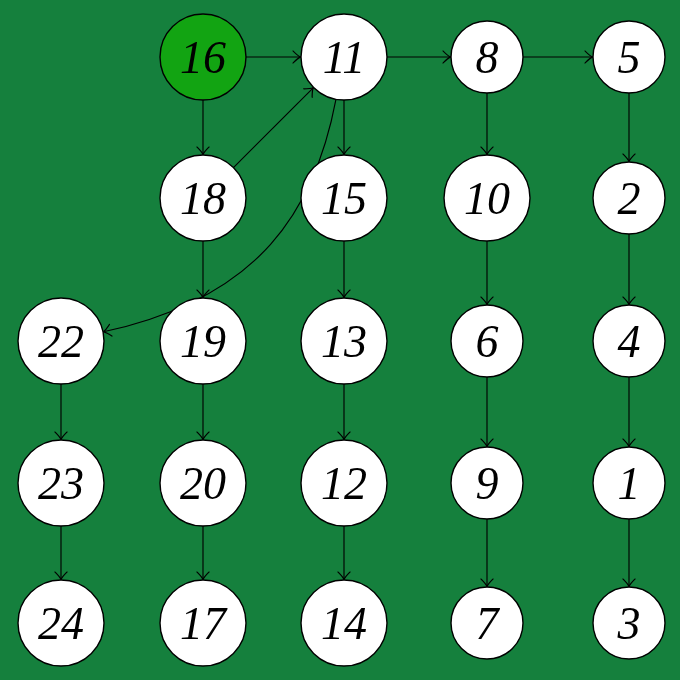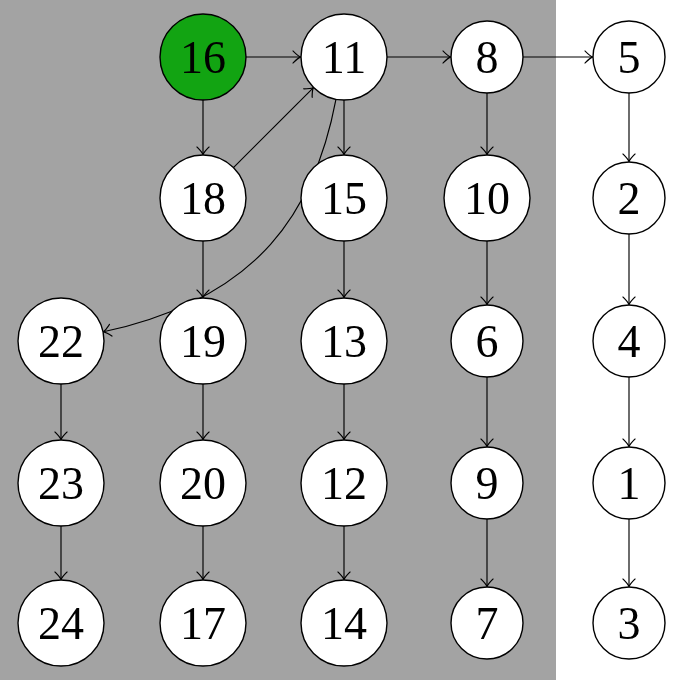--- a/index.html
+++ b/index.html
@@ -6,23 +6,24 @@
     margin: 0;
     padding: 0;
     background: #ffffff;
     width: 680px;
     height: 680px;
     overflow: hidden;
     font-family: "Liberation Serif", serif;
   }
   .stage {
     position: relative;
-    width: 556px;
+    width: 680px;
     height: 680px;
-    background: #a3a3a3;
+    background: #15803d;
+    font-style: italic;
   }
   svg { display: block; }
   .edge {
     fill: none;
     stroke: #000000;
     stroke-width: 1.15;
   }
   .node-circle {
     stroke: #000000;
     stroke-width: 1.4;

